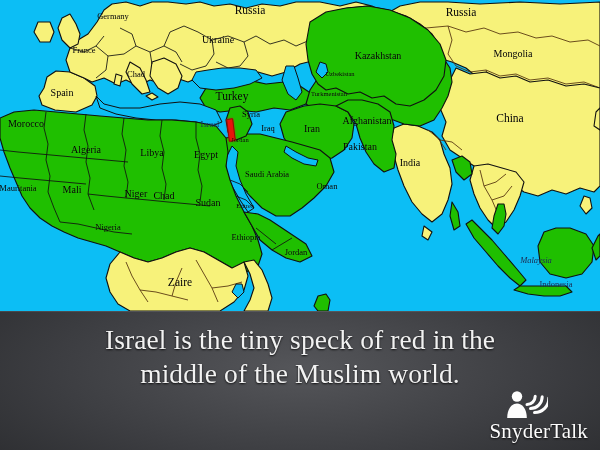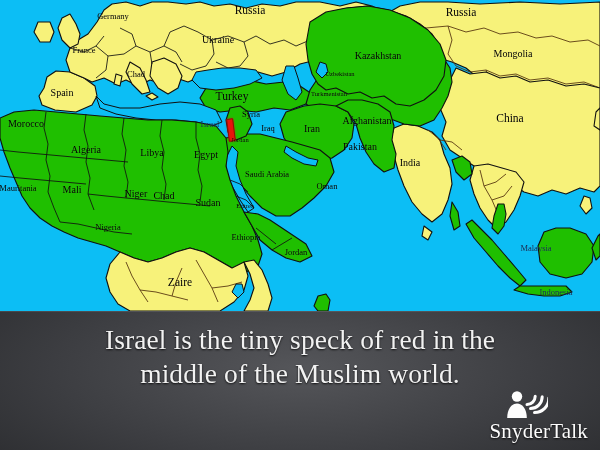--- a/index.html
+++ b/index.html
@@ -263,22 +263,22 @@
         <div class="lbl sz-md" style="left: 119px; top: 194px; padding-left: 34px;">Niger</div>
         <div class="lbl sz-md" style="left: 164px; top: 196px; font-family: Liberation Serif, serif;">Chad</div>
         <div class="lbl sz-md" style="left: 208px; top: 203px;">Sudan</div>
         <div class="lbl sz-sm" style="left: 267px; top: 174px;">Saudi Arabia</div>
         <div class="lbl sz-sm" style="left: 327px; top: 186px;">Oman</div>
         <div class="lbl sz-xs" style="left: 245px; top: 206px;">Eritrea</div>
         <div class="lbl sz-sm" style="left: 108px; top: 227px;">Nigeria</div>
         <div class="lbl sz-sm" style="left: 246px; top: 237px;">Ethiopia</div>
         <div class="lbl sz-sm" style="left: 296px; top: 252px;">Jordan</div>
         <div class="lbl sz-lg" style="left: 180px; top: 283px;">Zaire</div>
-        <div class="lbl sz-sm on-sea" style="left: 536px; top: 248px;">Malaysia</div>
-        <div class="lbl sz-sm on-sea" style="left: 556px; top: 292px;">Indonesia</div>
+        <div class="lbl sz-sm on-sea" style="left: 536px; top: 260px; font-style: italic;">Malaysia</div>
+        <div class="lbl sz-sm on-sea" style="left: 556px; top: 284px;">Indonesia</div>
       </div>
   </div>
 
   <div id="caption-panel">
 
     <div id="caption-text">
       <div>Israel is the tiny speck of red in the</div>
       <div>middle of the Muslim world.</div>
     </div>
 

